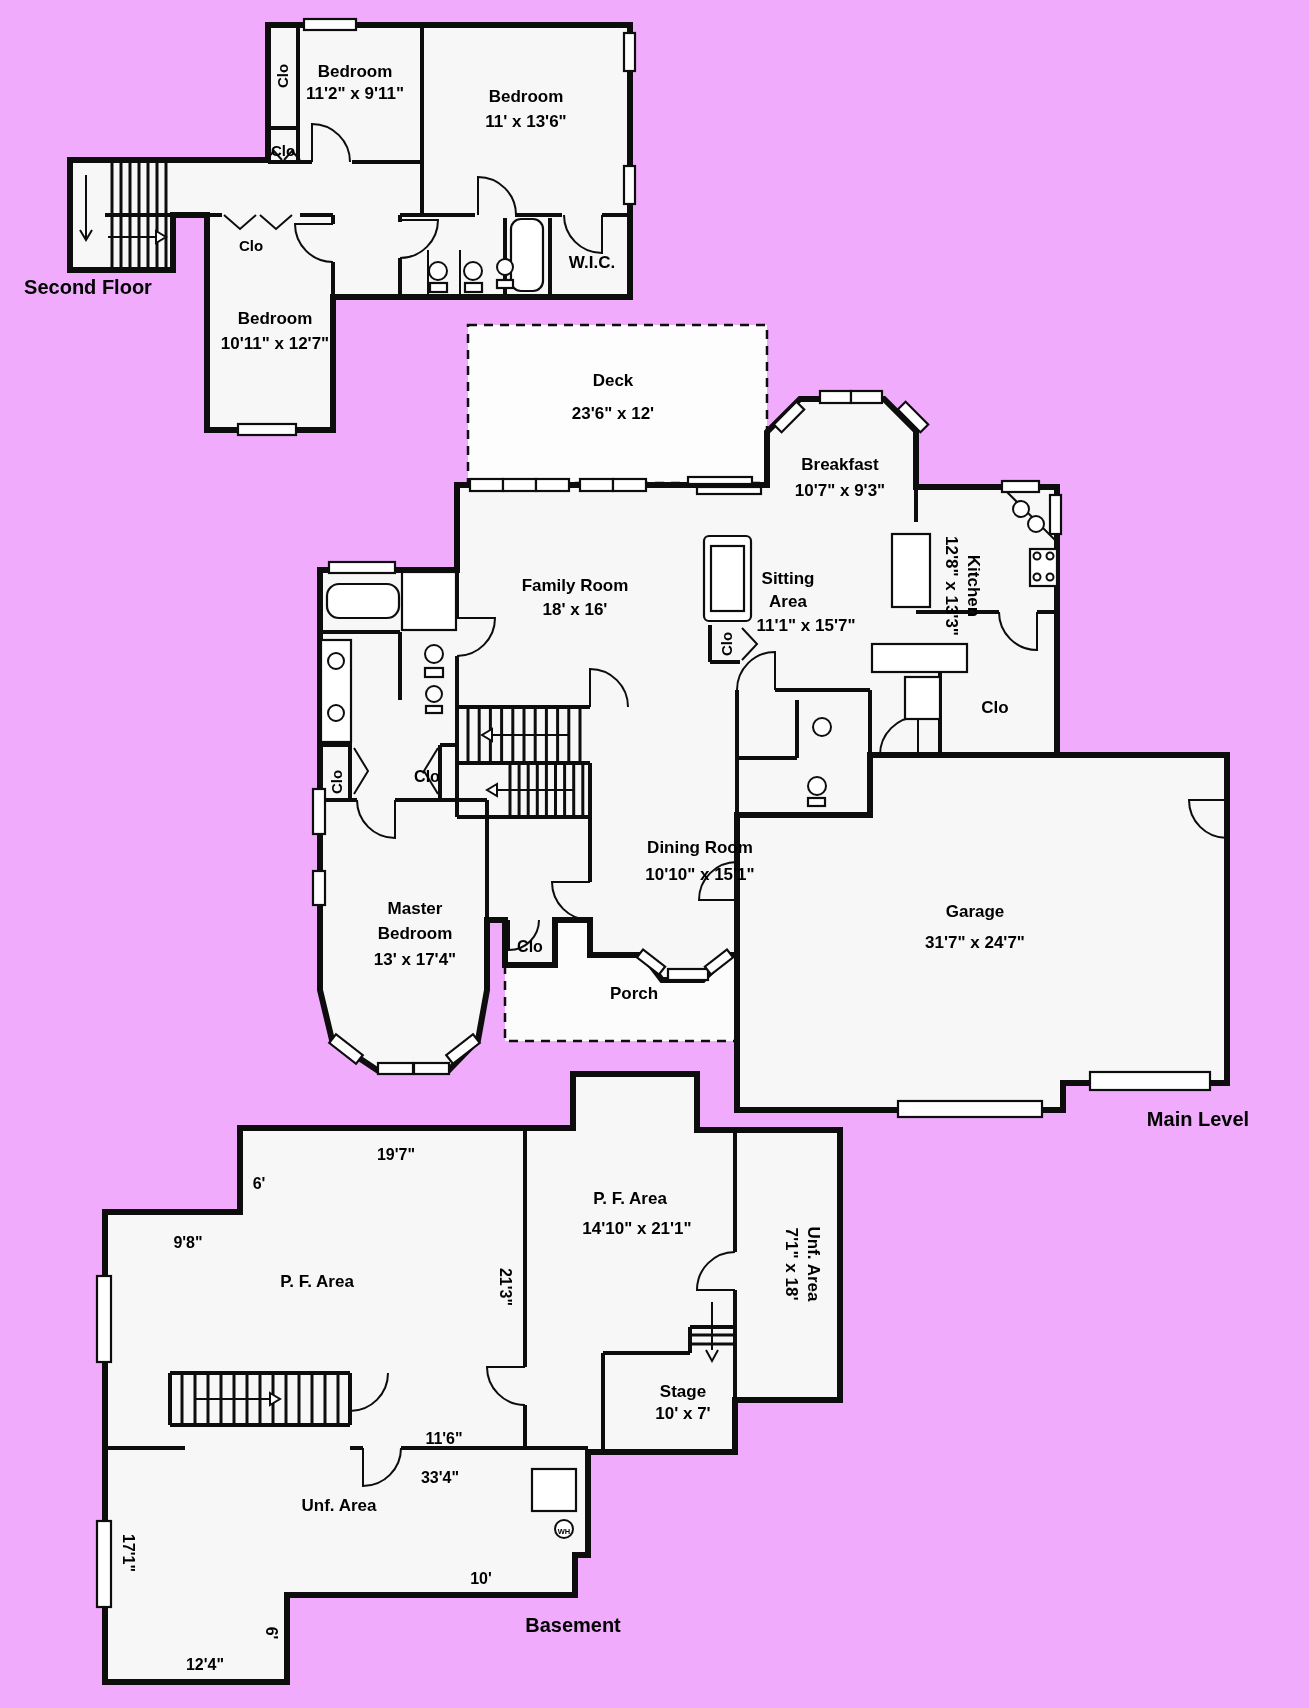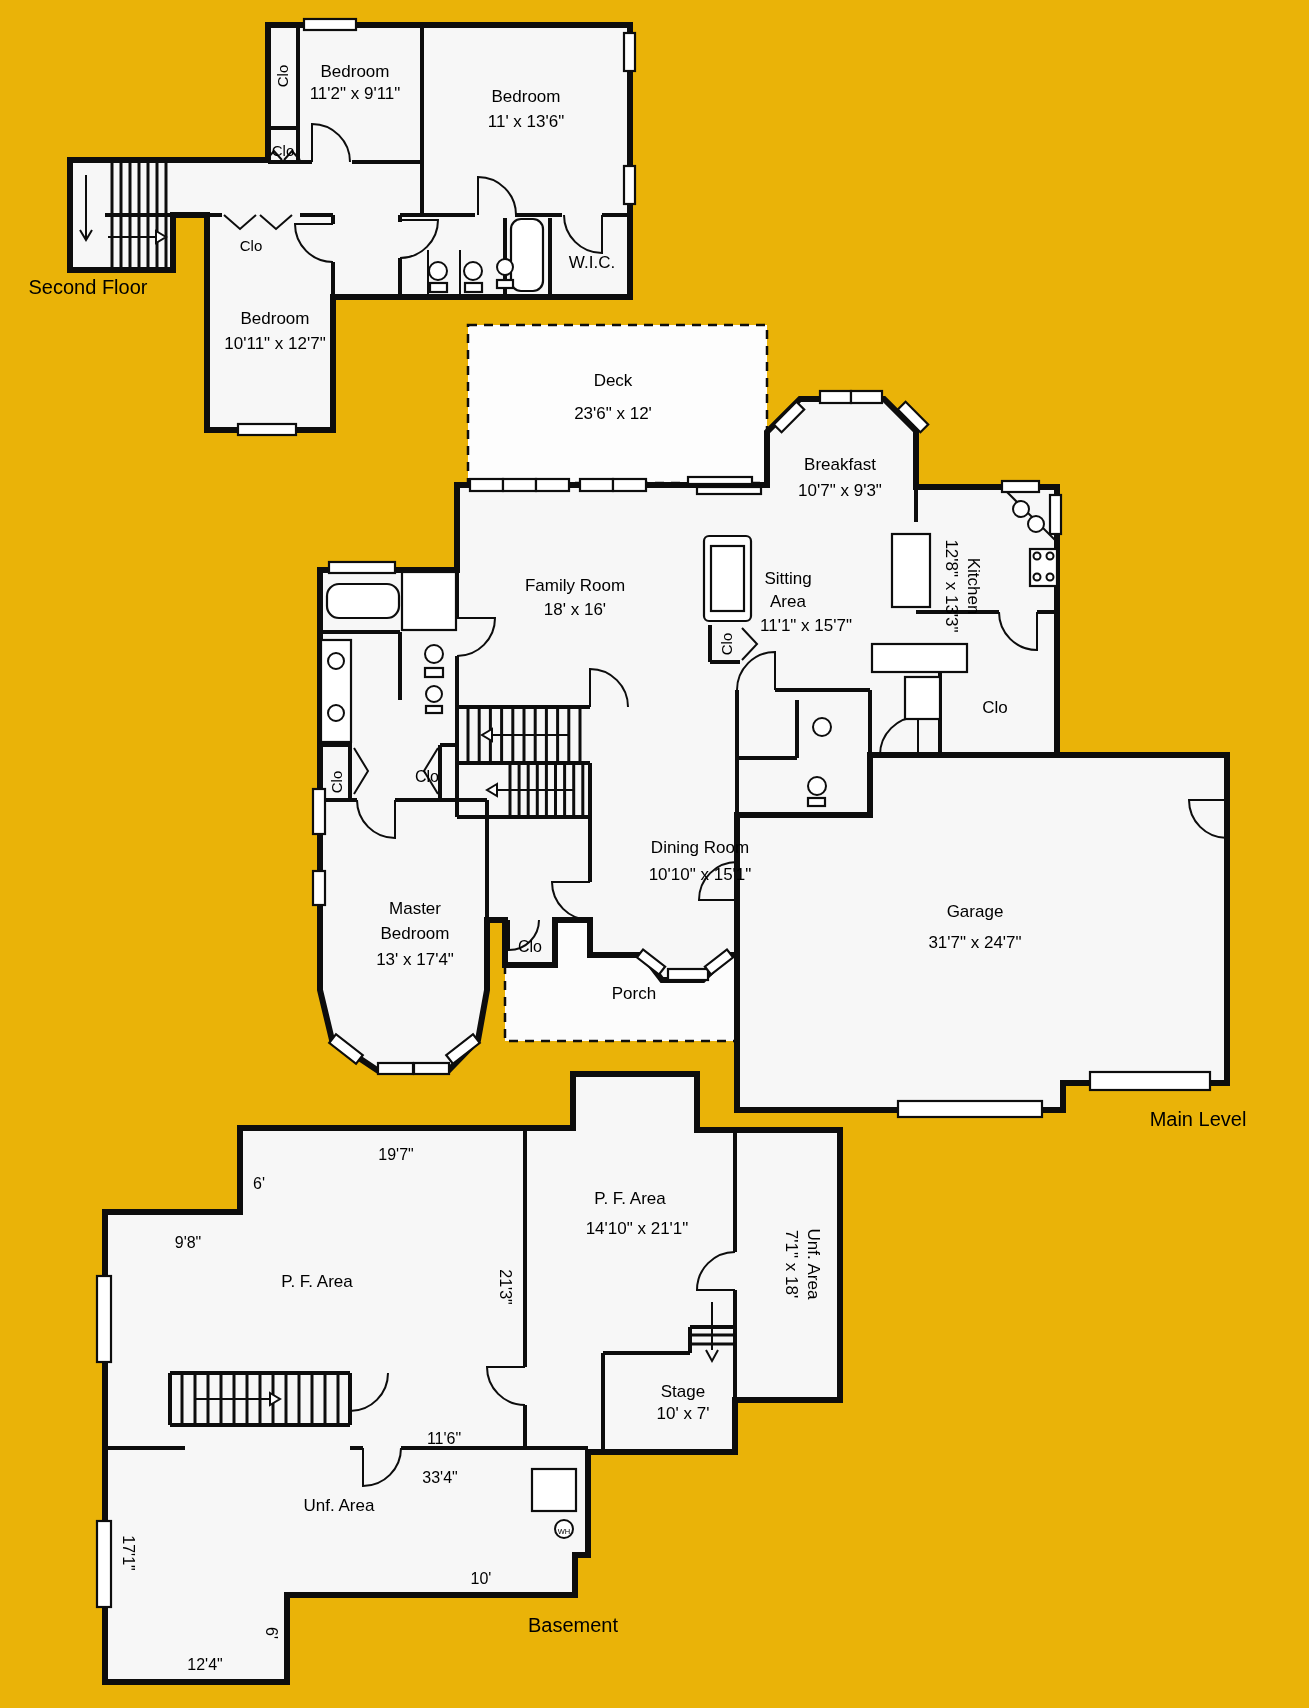--- a/index.html
+++ b/index.html
@@ -1,17 +1,17 @@
 <!DOCTYPE html>
 <html><head>
 <meta charset="utf-8">
 <style>
   html,body{margin:0;padding:0;background:#ffffff;}
   body{font-family:"Liberation Sans", sans-serif;}
-  #stage{position:relative;width:1309px;height:1708px;background:#eab308;overflow:hidden;}
+  #stage{position:relative;width:1309px;height:1708px;background:#f0abfc;overflow:hidden;font-weight:bold;}
   svg text{fill:#000;}
 </style>
 </head>
 <body>
 
 <div id="stage">
   <svg width="1309" height="1708" viewBox="0 0 1309 1708" xmlns="http://www.w3.org/2000/svg">
       <path d="M468,325 L767,325 L767,483 L468,483 Z" fill="#fdfdfd" stroke="none"></path>
       <path d="M505,920 L590,920 L590,955 L641,955 L645,958 L662,980 L703,980 L728,955 L737,955 L737,1041 L505,1041 Z" fill="#fcfcfc" stroke="none"></path>
       <path d="M70,160 L268,160 L268,25 L630,25 L630,297 L333,297 L333,430 L207,430 L207,215 L173,215 L173,270 L70,270 Z" fill="#f7f7f7" stroke="none"></path>

